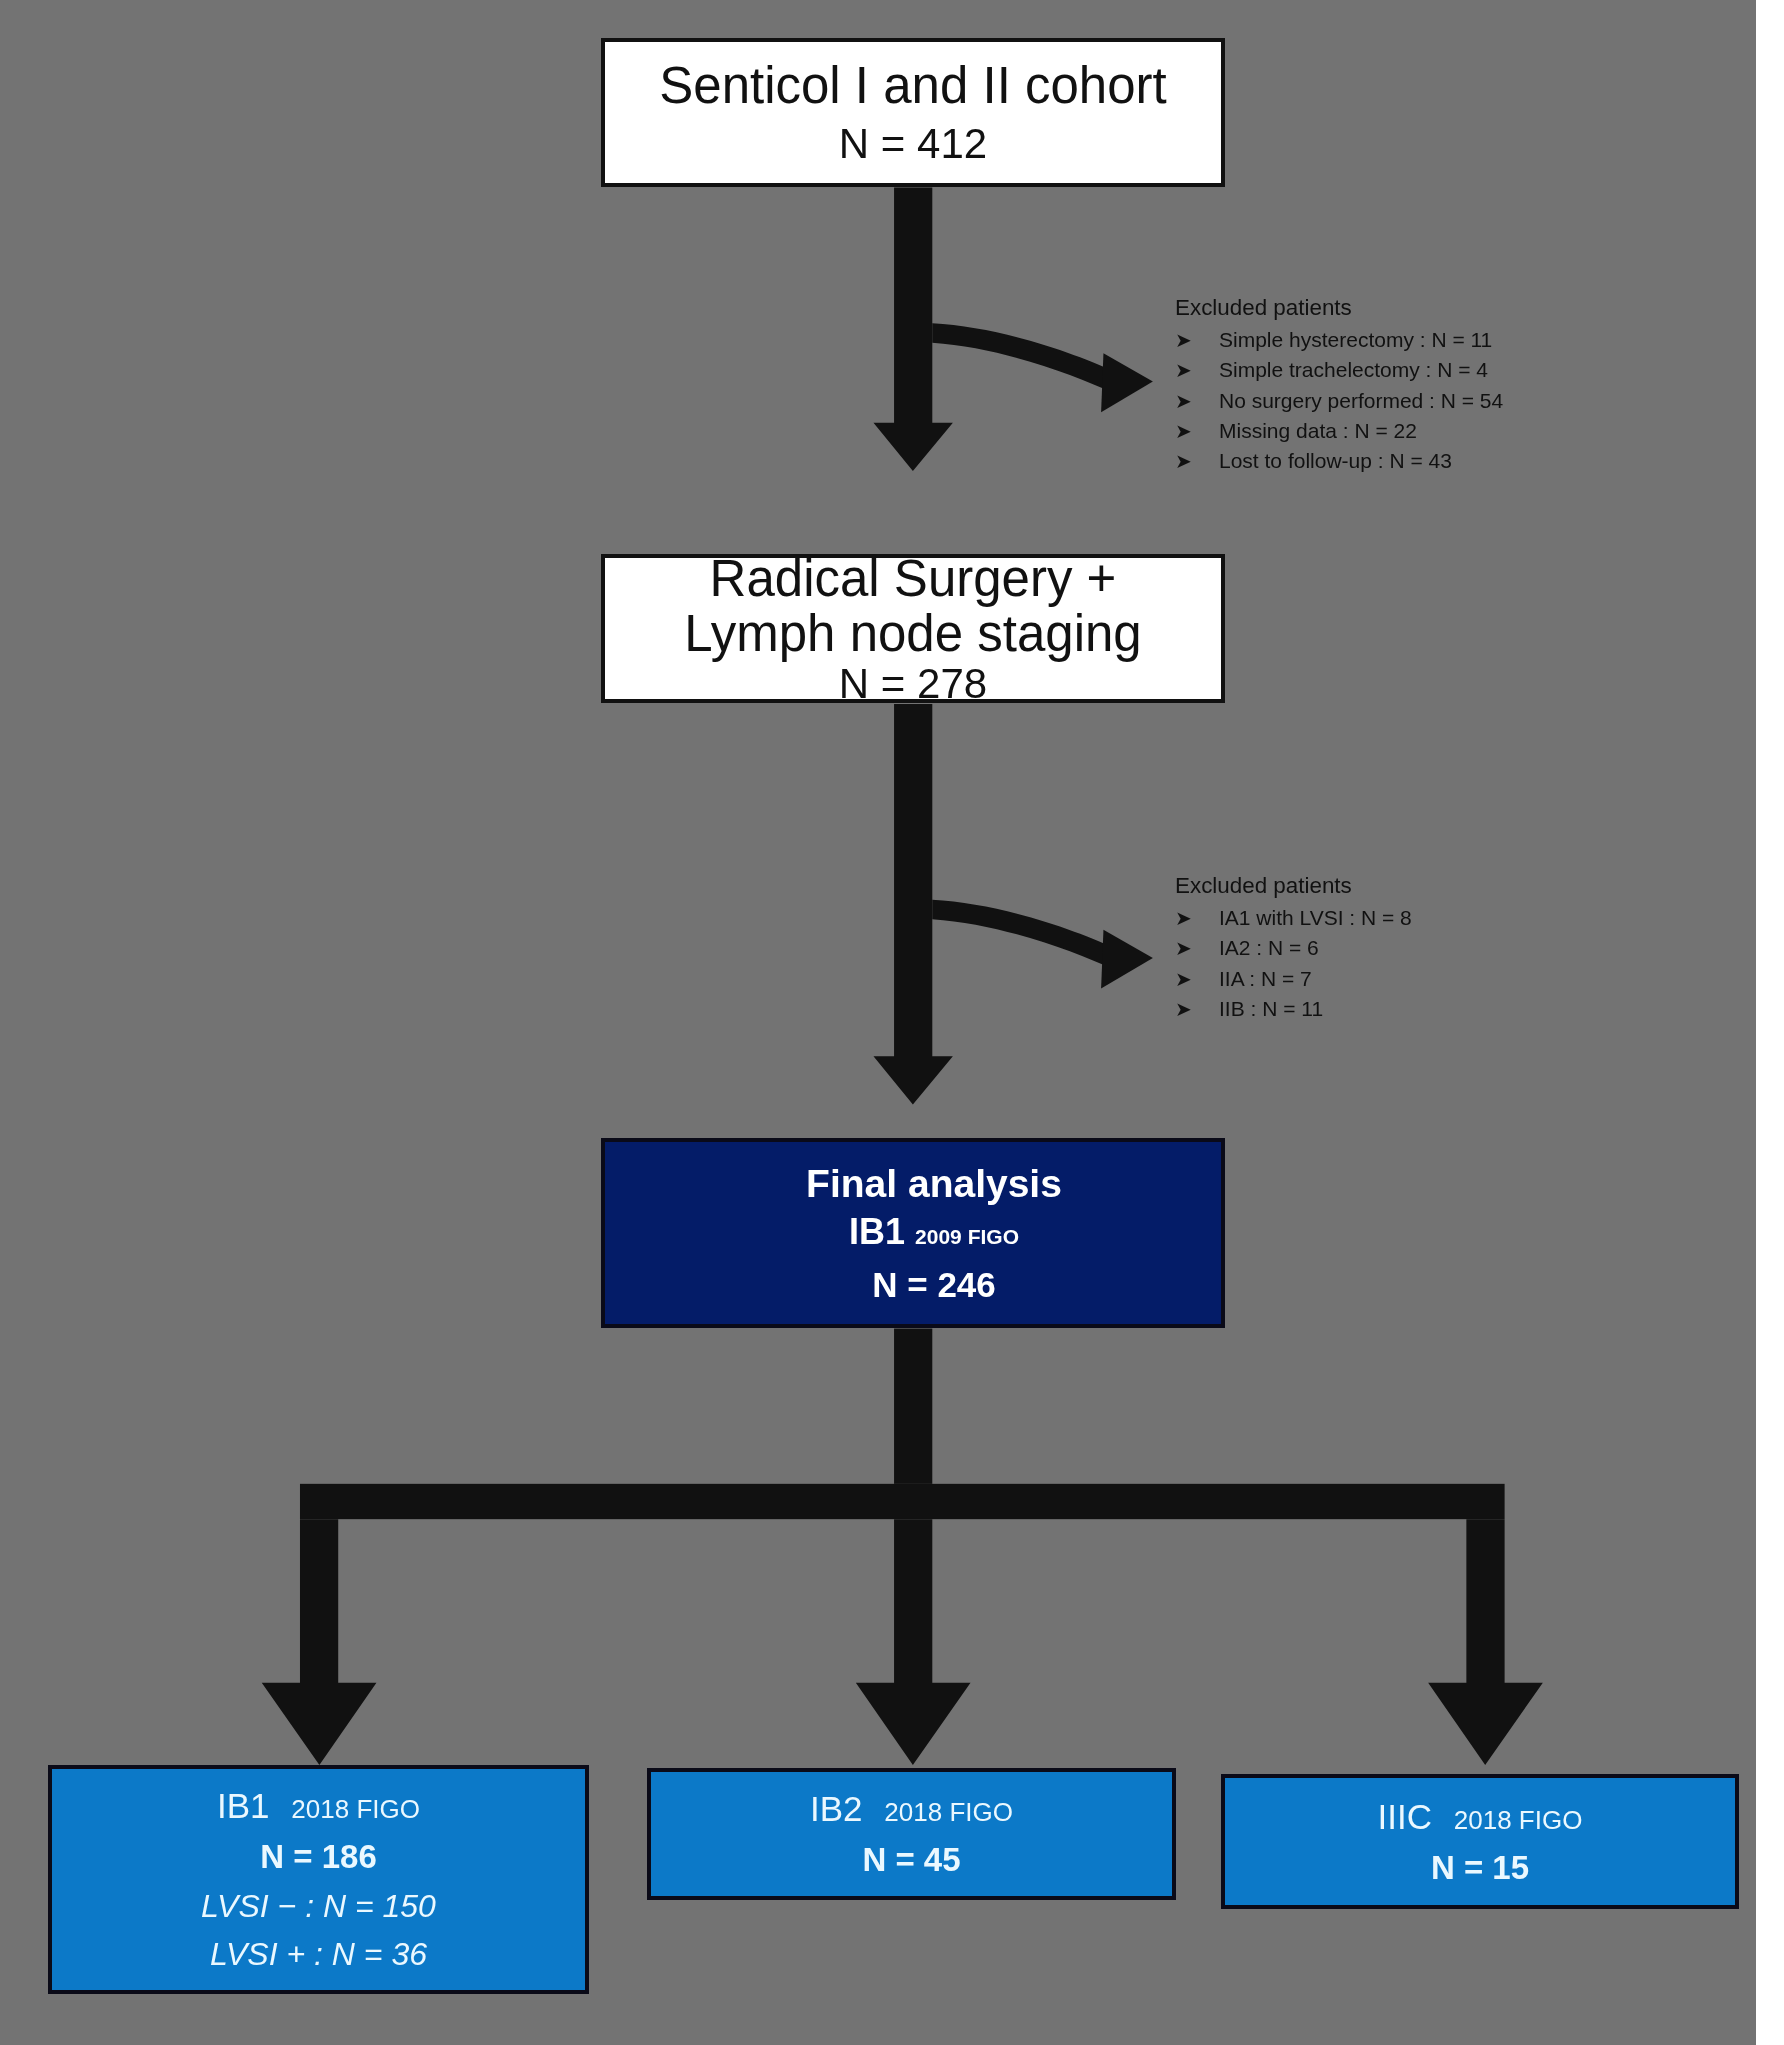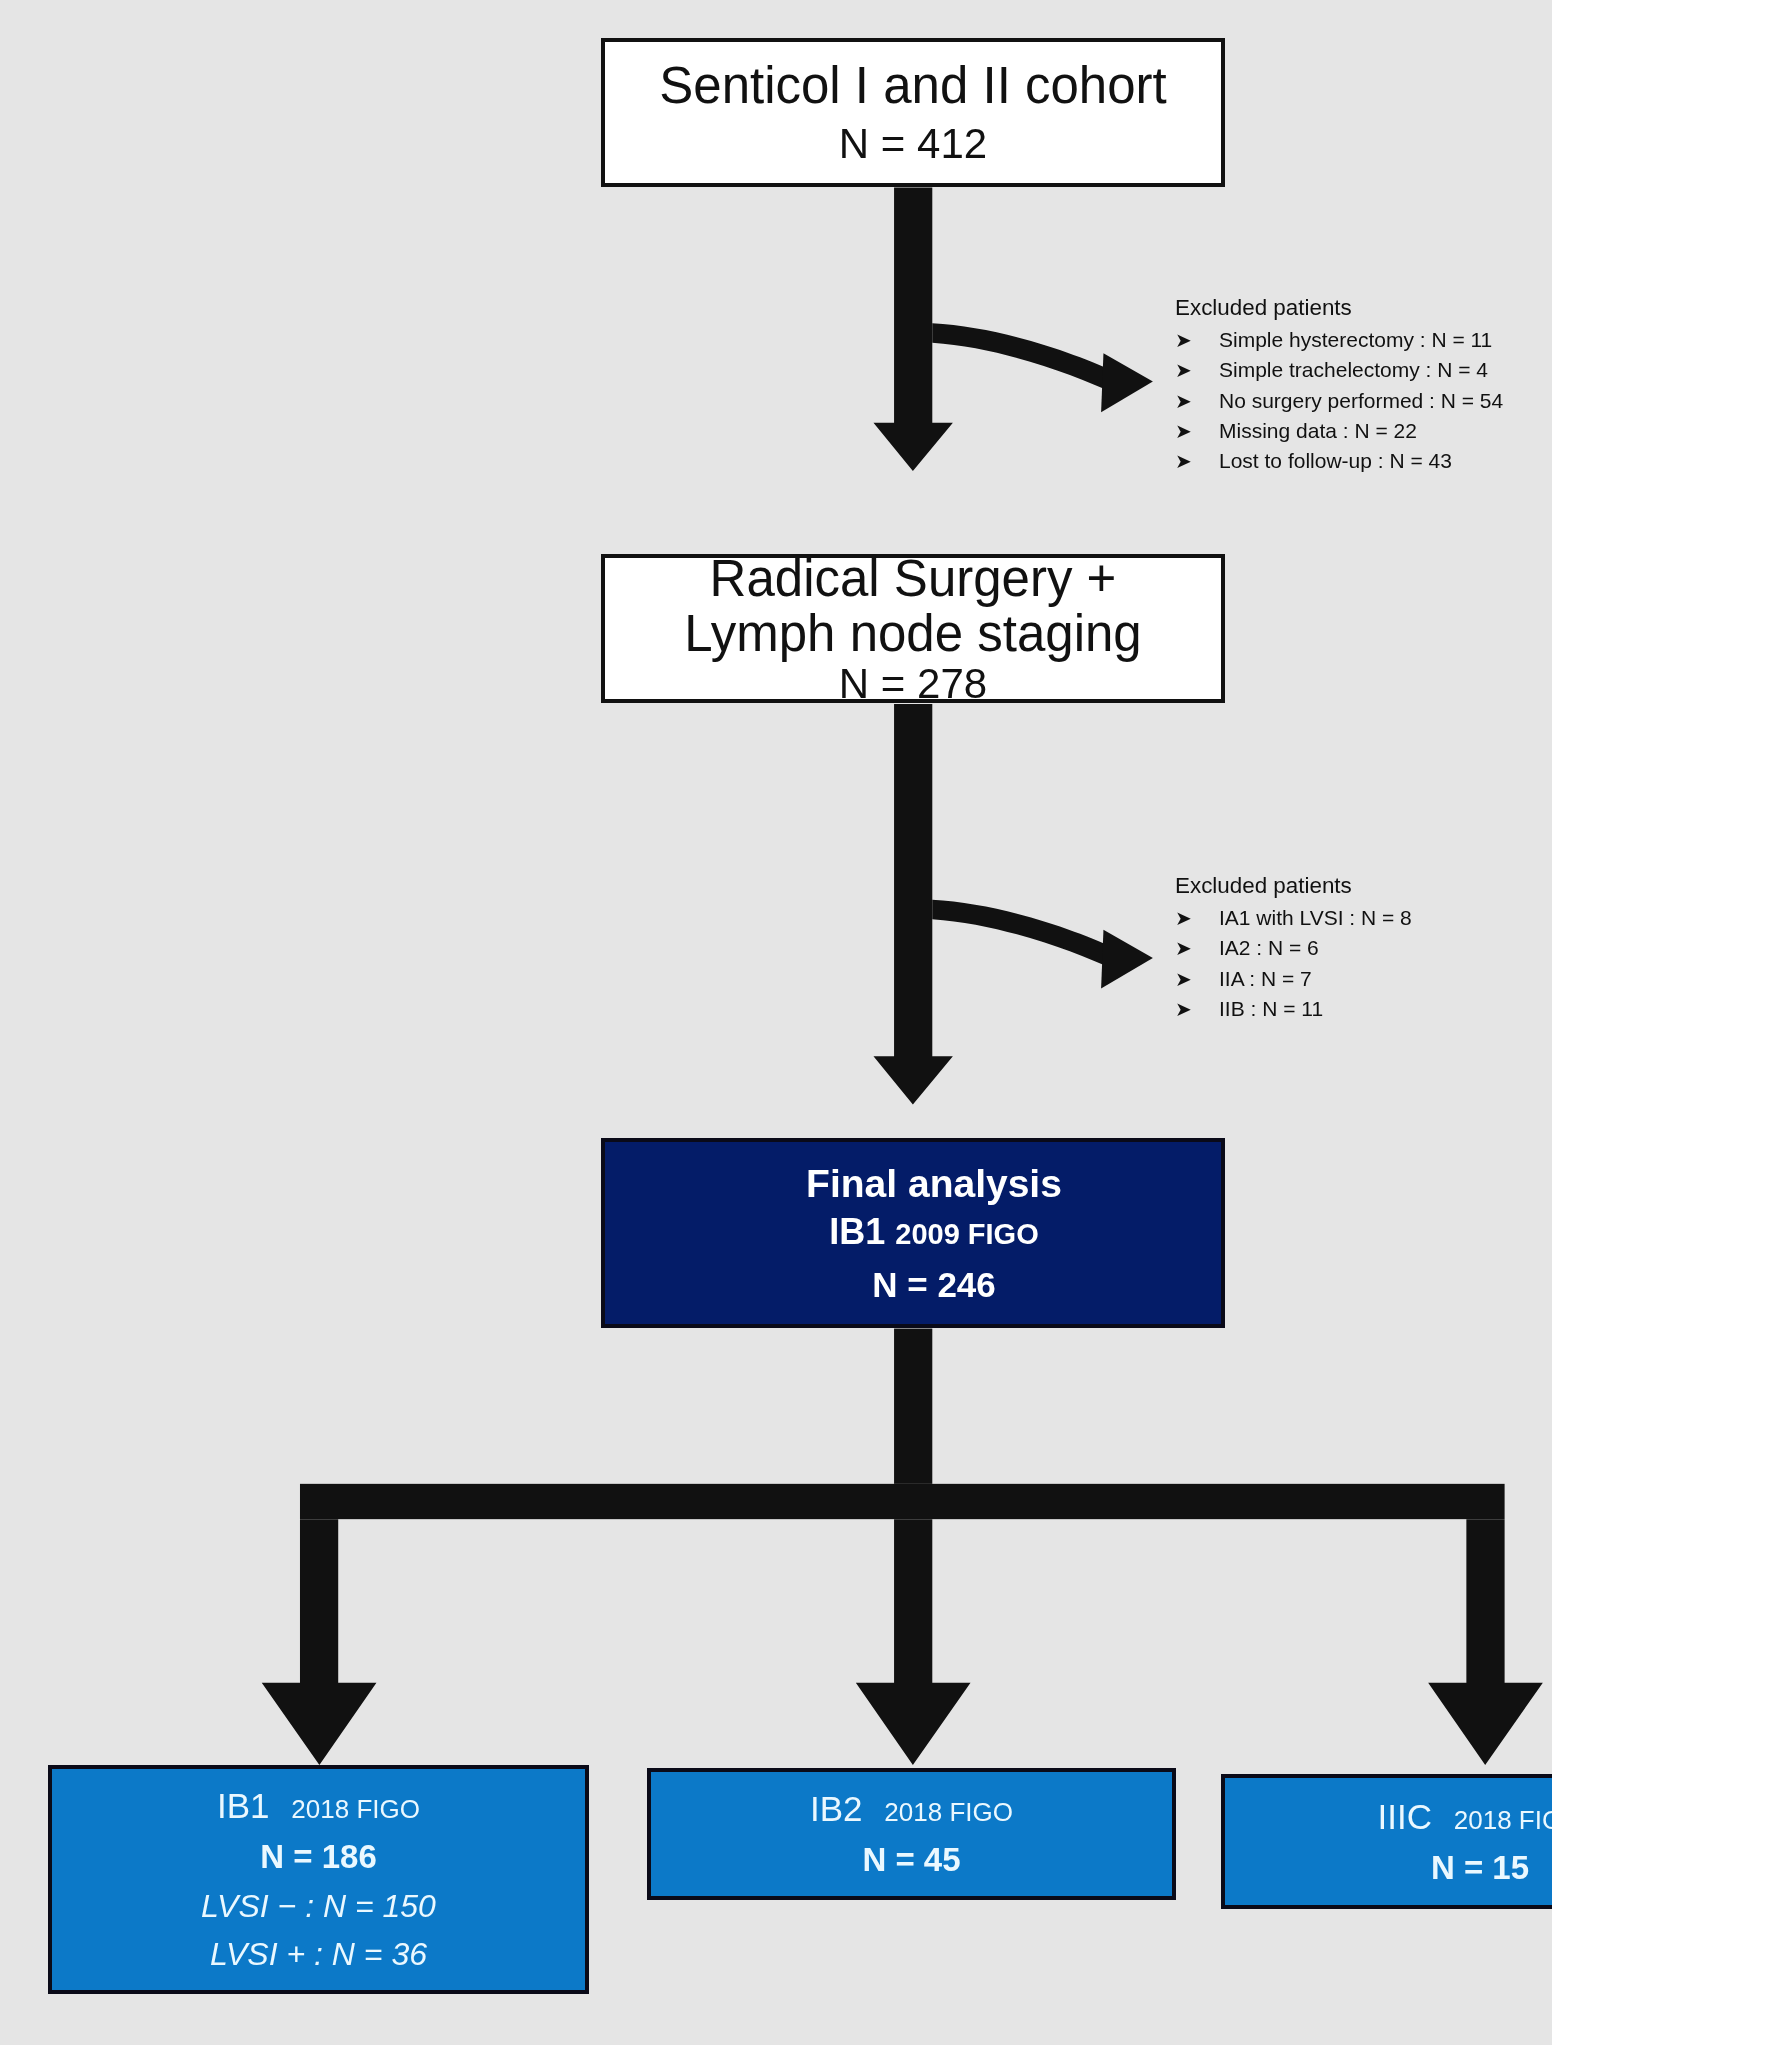--- a/index.html
+++ b/index.html
@@ -6,23 +6,23 @@
     margin: 0;
     padding: 0;
     background: #ffffff;
   }
   body {
     font-family: "Liberation Sans", sans-serif;
     -webkit-font-smoothing: antialiased;
   }
   #canvas {
     position: relative;
-    width: 1552px;
+    width: 1756px;
     height: 2046px;
-    background: #e5e5e5;
+    background: #737373;
     overflow: hidden;
   }
   .node {
     position: absolute;
     box-sizing: border-box;
     border: 4.1px solid #111111;
     display: flex;
     flex-direction: column;
     align-items: center;
     justify-content: center;
@@ -57,21 +57,21 @@
   }
   .t-white-head {
     font-size: 39px;
     font-weight: 700;
   }
   .t-white-sub {
     font-size: 36px;
     font-weight: 700;
   }
   .t-white-sub .small {
-    font-size: 29px;
+    font-size: 21px;
     font-weight: 700;
   }
   .t-white-n {
     font-size: 35px;
     font-weight: 700;
   }
   .t-blue-head {
     font-size: 35px;
     font-weight: 400;
   }

